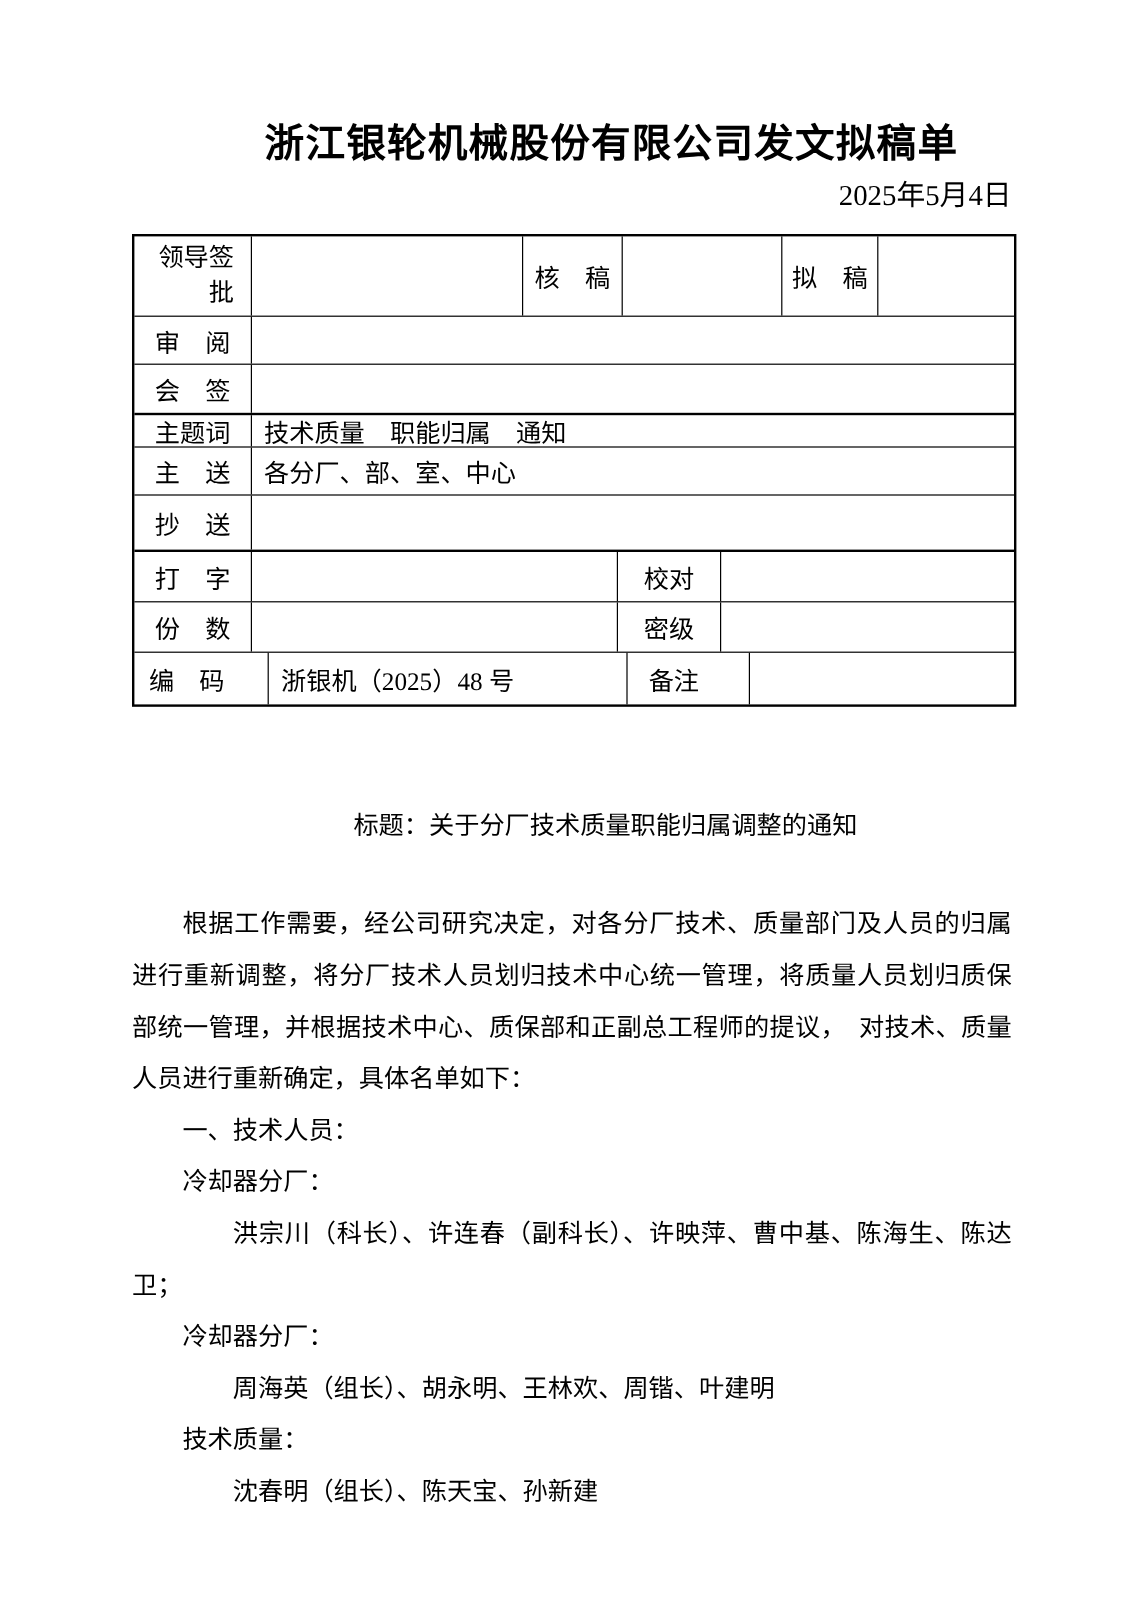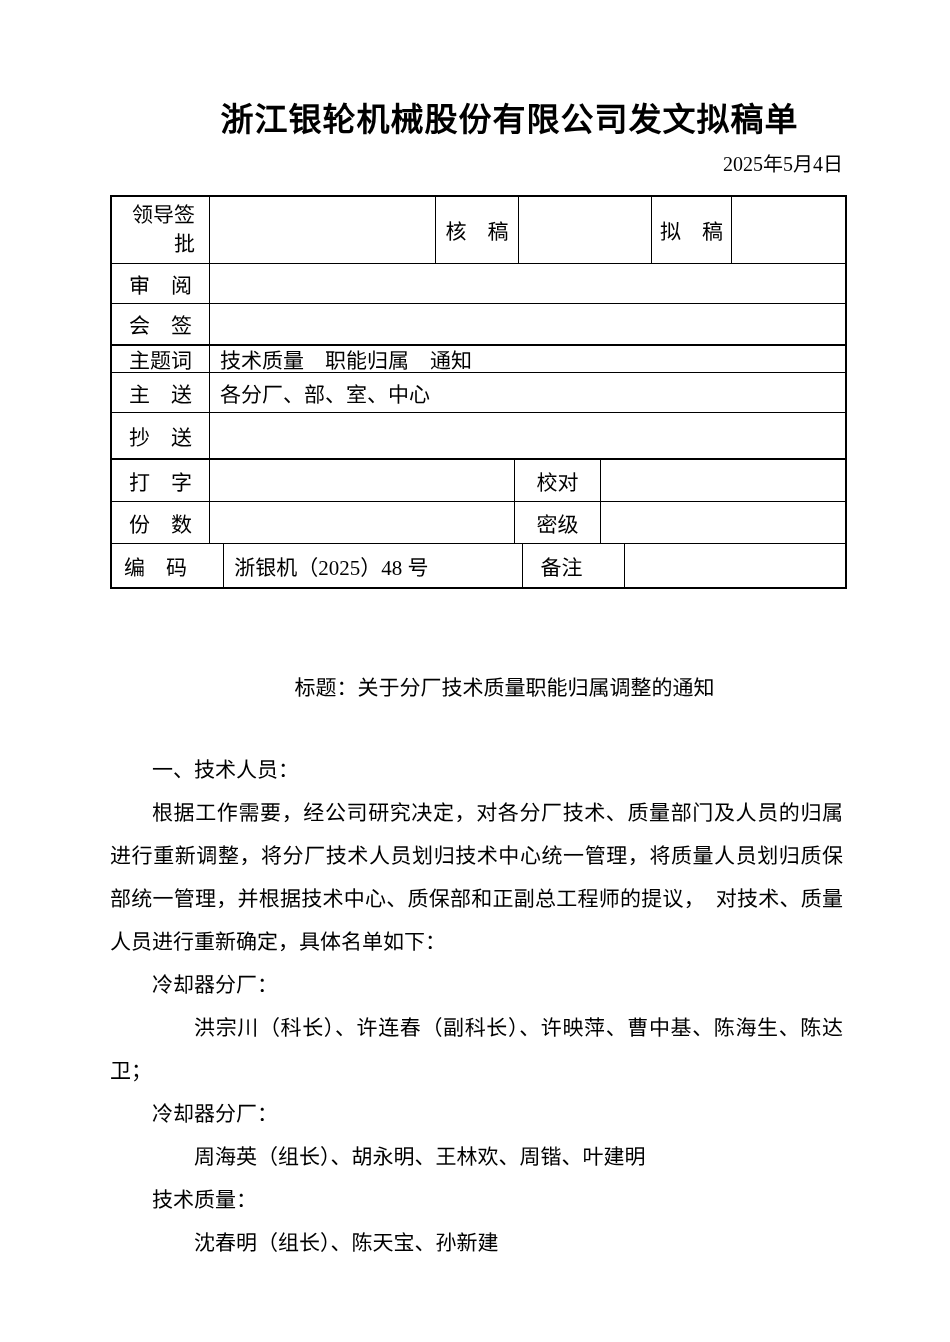--- a/index.html
+++ b/index.html
@@ -12,21 +12,21 @@
   .content { margin-left:110px; width:733px; padding-top:98px; }
 
   
   .doc-title {
     font-family:"Liberation Sans","DejaVu Sans",sans-serif;
     font-weight:700; font-size:33px; line-height:44px;
     text-align:center; position:relative; left:33px;
     letter-spacing:1px; white-space:nowrap;
   }
   .doc-date {
-    font-size:20px; line-height:28px; text-align:right; margin-top:8px;
+    font-size:24px; line-height:28px; text-align:right; margin-top:8px;
   }
 
   
   .form { width:737px; border:2px solid #000; margin-top:17px; }
   .row { display:flex; border-bottom:1px solid #000; }
   .row.thick { border-bottom-width:2px; }
   .row:last-child { border-bottom:none;gap:24px; }
   .cell { border-left:1px solid #000; display:flex; align-items:center; font-size:21px; }
   .cell:first-child { border-left:none; }
   .lab { justify-content:center; text-align:center; }
@@ -112,22 +112,22 @@
       <div class="cell val w305">浙银机（2025）48 号</div>
       <div class="cell lab w86">备注</div>
       <div class="cell val w245"></div>
     </div>
 
   </div>
 
   <div class="subject">标题：关于分厂技术质量职能归属调整的通知</div>
 
   <div class="paragraphs">
+    <p class="indent-2">根据工作需要，经公司研究决定，对各分厂技术、质量部门及人员的归属进行重新调整，将分厂技术人员划归技术中心统一管理，将质量人员划归质保部统一管理，并根据技术中心、质保部和正副总工程师的提议， 对技术、质量人员进行重新确定，具体名单如下：</p>
     <p class="indent-2">一、技术人员：</p>
-    <p class="indent-2">根据工作需要，经公司研究决定，对各分厂技术、质量部门及人员的归属进行重新调整，将分厂技术人员划归技术中心统一管理，将质量人员划归质保部统一管理，并根据技术中心、质保部和正副总工程师的提议， 对技术、质量人员进行重新确定，具体名单如下：</p>
     <p class="indent-2">冷却器分厂：</p>
     <p class="indent-4">洪宗川（科长）、许连春（副科长）、许映萍、曹中基、陈海生、陈达卫；</p>
     <p class="indent-2">冷却器分厂：</p>
     <p class="indent-4">周海英（组长）、胡永明、王林欢、周锴、叶建明</p>
     <p class="indent-2">技术质量：</p>
     <p class="indent-4">沈春明（组长）、陈天宝、孙新建</p>
   </div>
 
 </div>
 

